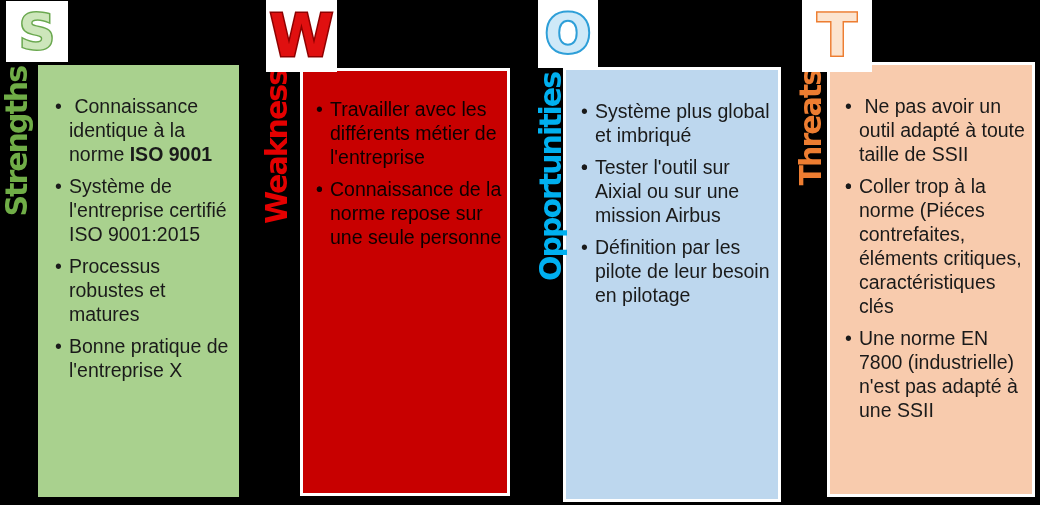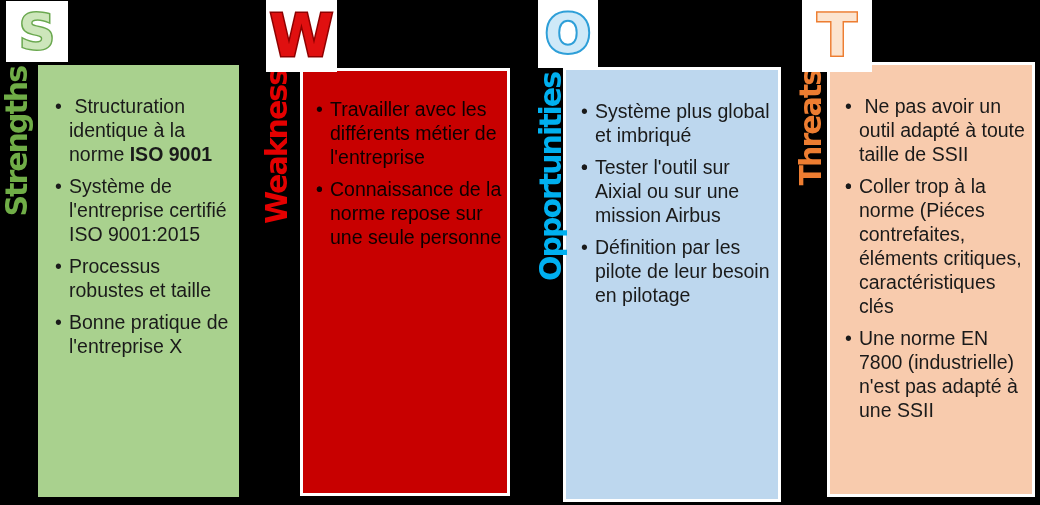--- a/index.html
+++ b/index.html
@@ -63,27 +63,27 @@
 
 <div class="canvas">
 
   <div class="letterbox lb-s">
     <span class="letter letter-s">S</span>
   </div>
   <div class="vlabel vl-s">Strengths</div>
   <div class="panel panel-s">
     <ul>
       <li>
-        <span class="marker">•</span><span class="btext"> Structuration identique à la norme </span><b class="btext">ISO 9001</b>
+        <span class="marker">•</span><span class="btext"> Connaissance identique à la norme </span><b class="btext">ISO 9001</b>
       </li>
       <li>
         <span class="marker">•</span><span class="btext">Système de l'entreprise certifié ISO 9001:2015</span>
       </li>
       <li>
-        <span class="marker">•</span><span class="btext">Processus robustes et taille</span>
+        <span class="marker">•</span><span class="btext">Processus robustes et matures</span>
       </li>
       <li>
         <span class="marker">•</span><span class="btext">Bonne pratique de l'entreprise X</span>
       </li>
     </ul>
   </div>
 
   <div class="letterbox lb-w">
     <span class="letter letter-w">W</span>
   </div>

